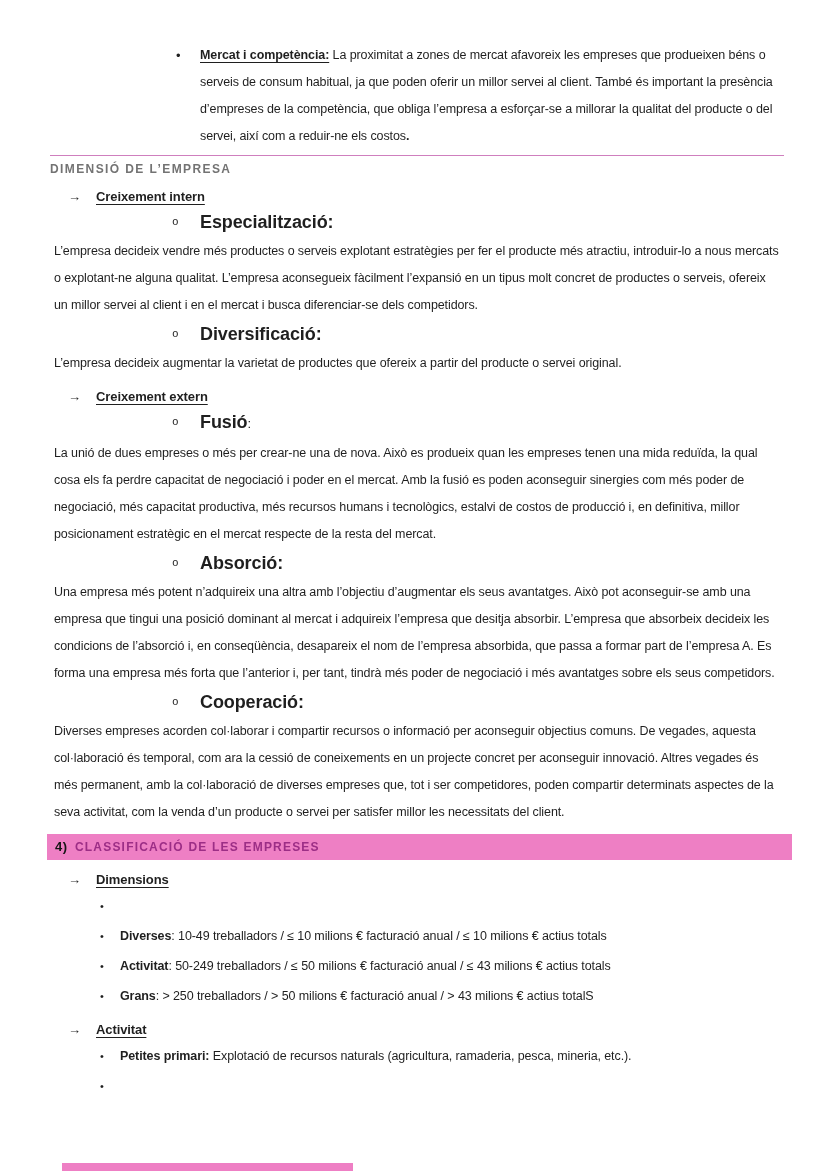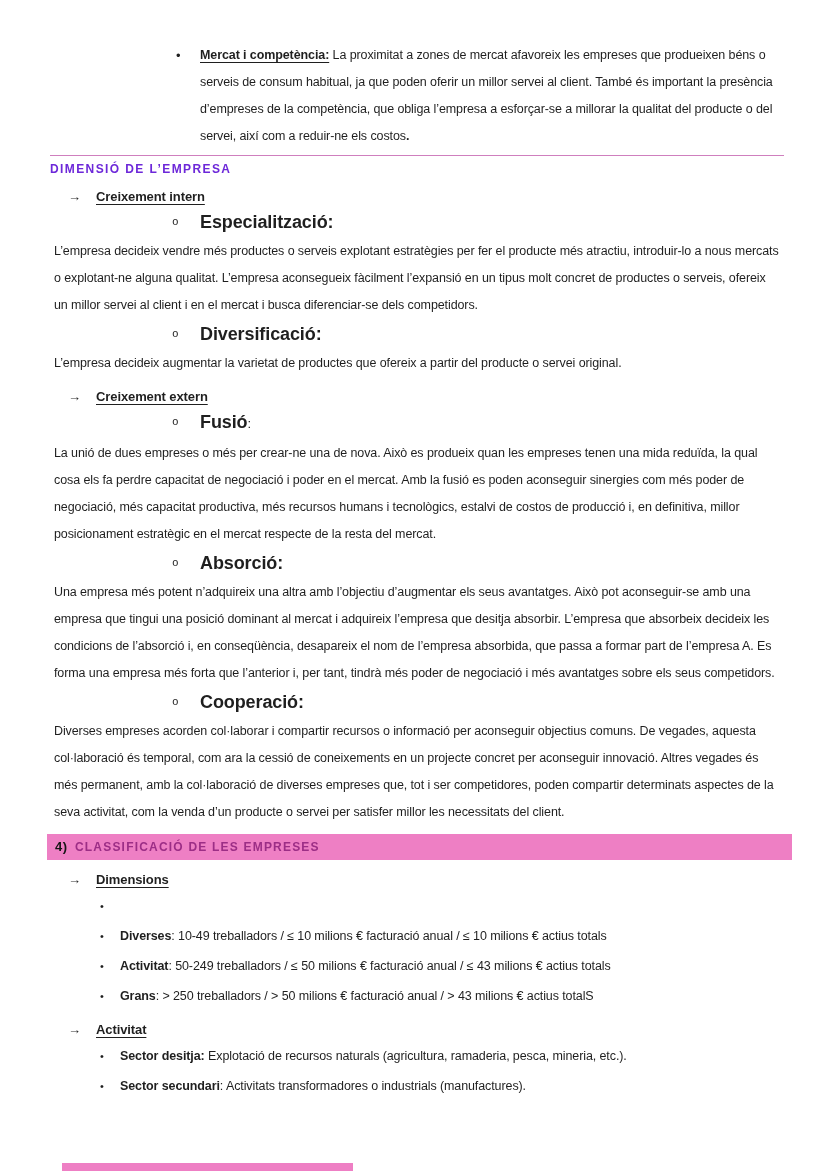--- a/index.html
+++ b/index.html
@@ -15,21 +15,21 @@
 
   
   .intro{display:flex;padding-left:126px;}
   .intro .marker{width:24px;flex:0 0 24px;font-size:13px;}
   .intro .txt{flex:1;}
   .lead-bu{font-weight:700;text-decoration:underline;text-decoration-thickness:1px;text-underline-offset:3px;margin-top:29px;}
   .bold{font-weight:700;}
 
   
   .rule{border:none;border-top:1.5px solid #cf7fbe;margin:5px 0 0;}
-  .pink-heading{margin:6px 0 0;color:#6d28d9;font-size:12px;font-weight:600;letter-spacing:1.4px;line-height:15px;}
+  .pink-heading{margin:6px 0 0;color:#737373;font-size:12px;font-weight:600;letter-spacing:1.4px;line-height:15px;}
 
   
   .arrow-item{margin:10px 0 0;display:flex;padding-left:18px;line-height:20px;}
   .arrow-item .marker{width:28px;flex:0 0 28px;font-weight:400;color:#2a2a2a;font-size:13px;}
   .arrow-item .lbl{font-weight:700;font-size:13px;text-decoration:underline;text-decoration-thickness:1px;text-underline-offset:3px;}
 
   
   .o-item{margin:5px 0 0;display:flex;padding-left:122px;line-height:20px;}
   .o-item .marker{width:28px;flex:0 0 28px;font-family:"DejaVu Sans Mono",monospace;font-size:11px;color:#2a2a2a;}
   .o-item .lbl{font-weight:700;font-size:18px;}
@@ -136,23 +136,22 @@
       <span class="txt"><span class="lead">Grans</span><span>: &gt; 250 treballadors / &gt; 50 milions € facturació anual / &gt; 43 milions € actius totalS</span></span>
     </div>
 
     <div class="arrow-item">
       <span class="marker">→</span>
       <span class="lbl">Activitat</span>
     </div>
 
     <div class="b-item">
       <span class="marker">•</span>
-      <span class="txt"><span class="lead">Sector desitja:</span><span> Explotació de recursos naturals (agricultura, ramaderia, pesca, mineria, etc.).</span></span>
+      <span class="txt"><span class="lead">Petites primari:</span><span> Explotació de recursos naturals (agricultura, ramaderia, pesca, mineria, etc.).</span></span>
     </div>
     <div class="b-item">
       <span class="marker">•</span>
-      <span class="txt"><span class="lead">Sector secundari</span><span>: Activitats transformadores o industrials (manufactures).</span></span>
     </div>
 
   </div>
 
   <div class="cutoff"></div>
 </div>
 
 </body></html>

